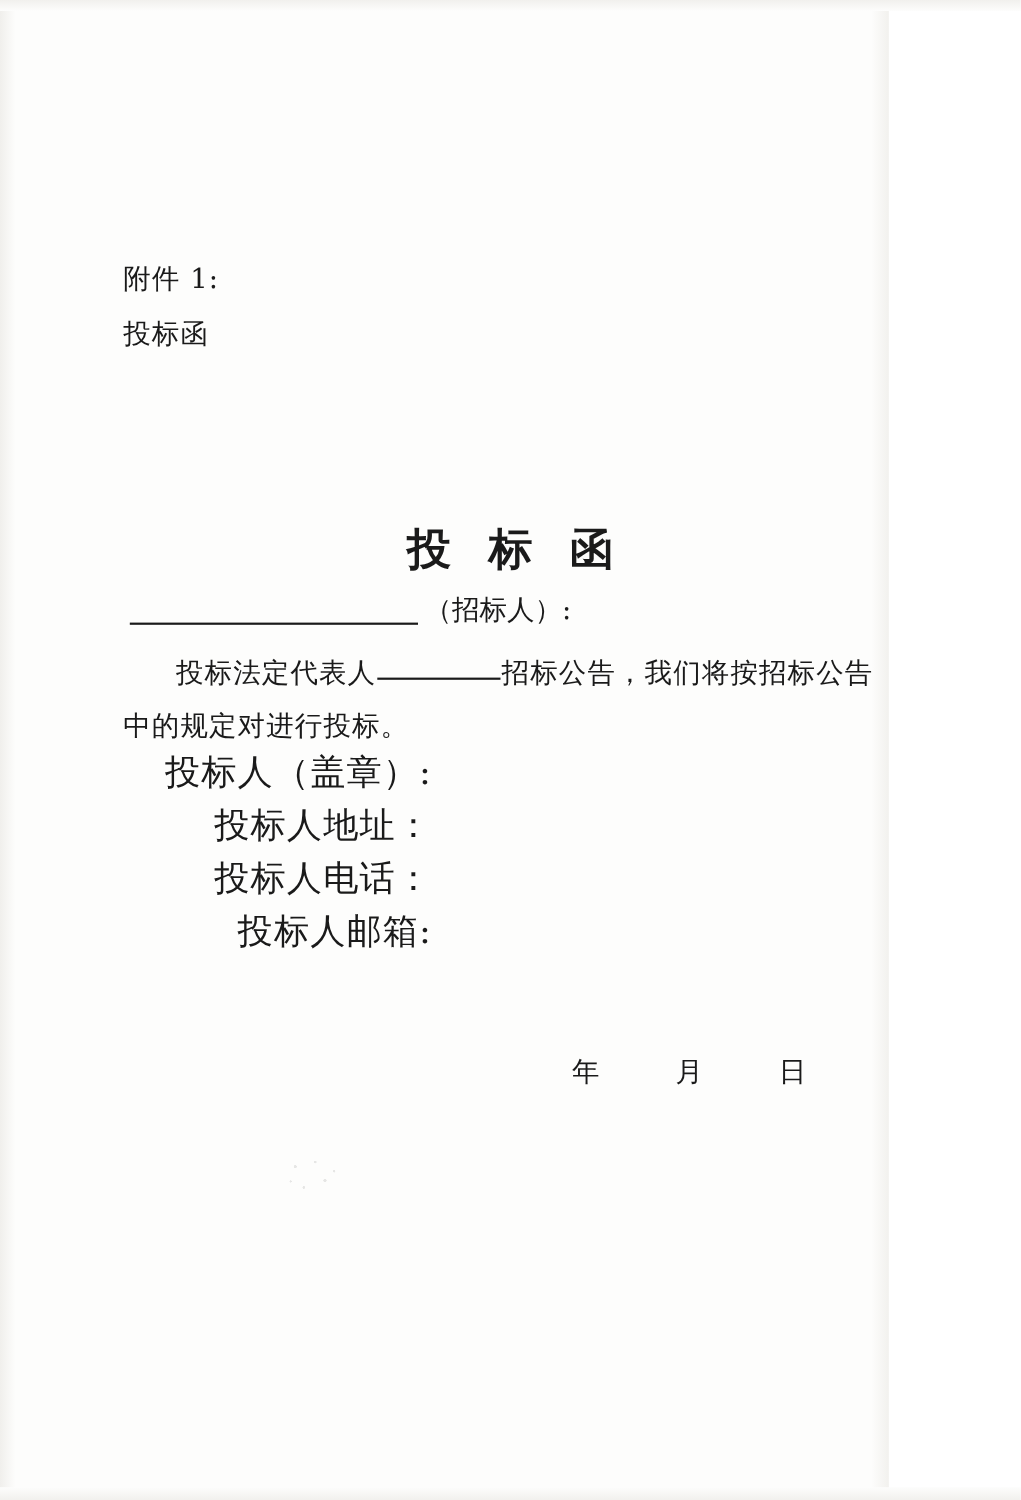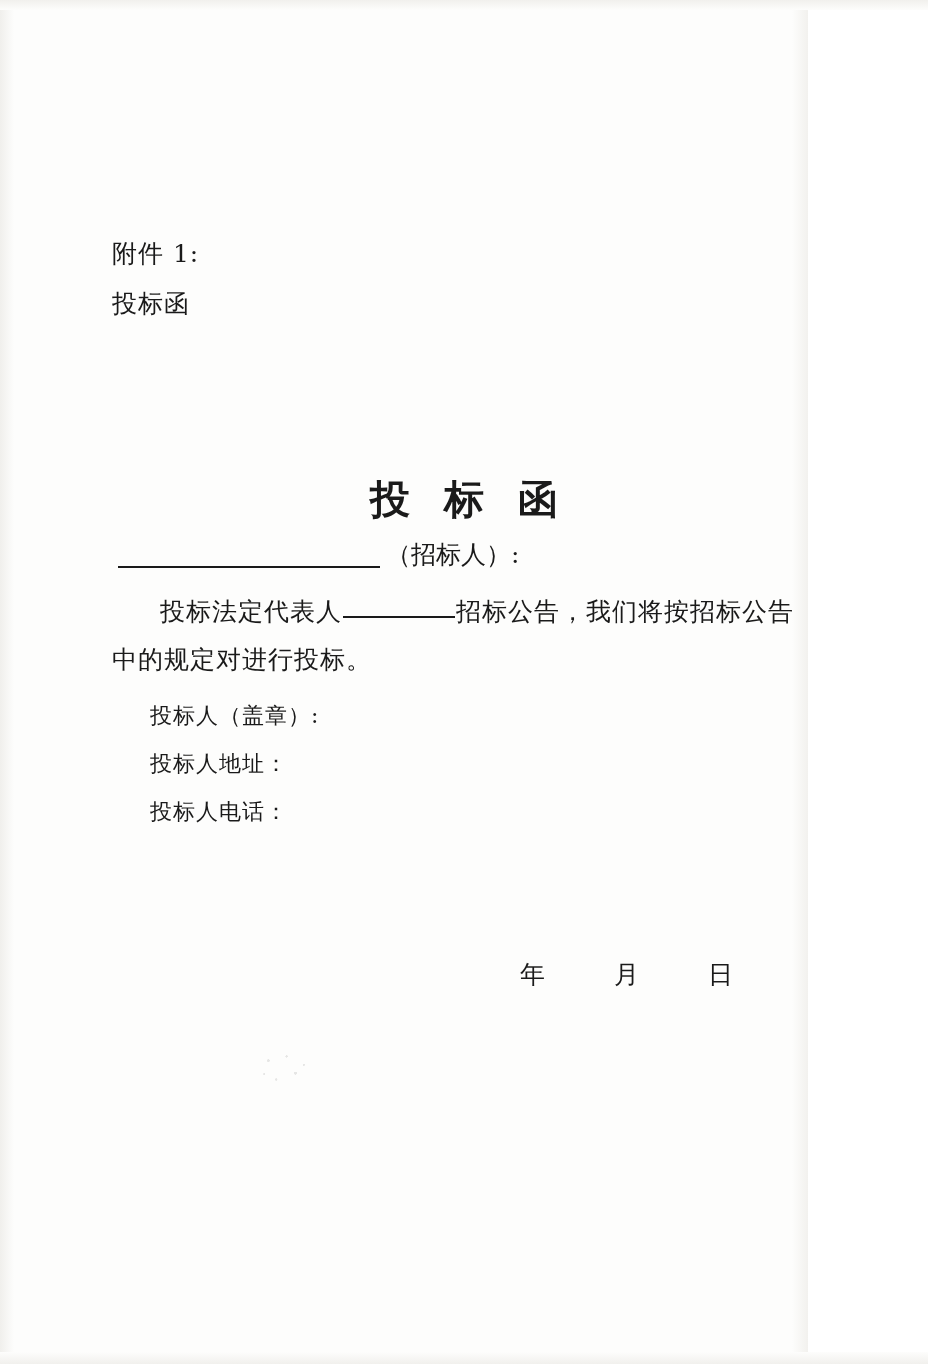--- a/index.html
+++ b/index.html
@@ -119,22 +119,23 @@
     width: 112px;
     border-bottom: 2px solid #1a1a1a;
     height: 22px;
     vertical-align: 2px;
     margin: 0 1px;
   }
 
   .field-list {
     position: absolute;
     left: 150px;
-    top: 692px;
-    font-size: 22px;
+    top: 678px;
+    font-size: 32px;
+    text-align: right;
   }
   .field-row {
     height: 48px;
     line-height: 48px;
     letter-spacing: 1px;
     white-space: nowrap;
   }
 
   .date-row {
     position: absolute;
@@ -186,20 +187,21 @@
 
   <div class="body-para">
     <span class="indent"></span><span>投标法定代表人</span><span class="blank-inline"></span><span>招标公告，我们将按招标公告</span><br>
     <span>中的规定对进行投标。</span>
   </div>
 
   <div class="field-list">
     <div class="field-row">投标人（盖章）:</div>
     <div class="field-row">投标人地址：</div>
     <div class="field-row">投标人电话：</div>
+    <div class="field-row">投标人邮箱:</div>
   </div>
 
   <div class="date-row">
     <span>年</span><span class="date-gap-1"></span><span>月</span><span class="date-gap-2"></span><span>日</span>
   </div>
 
   <div class="smudge"></div>
 </div>
 
 </body></html>

